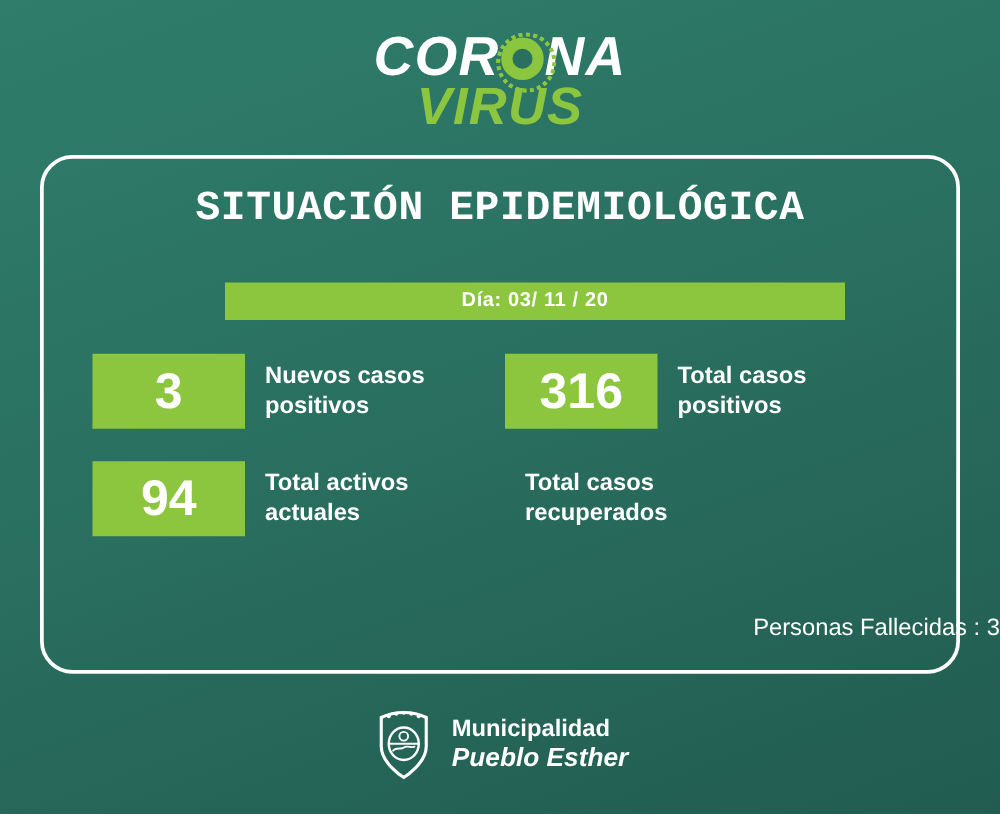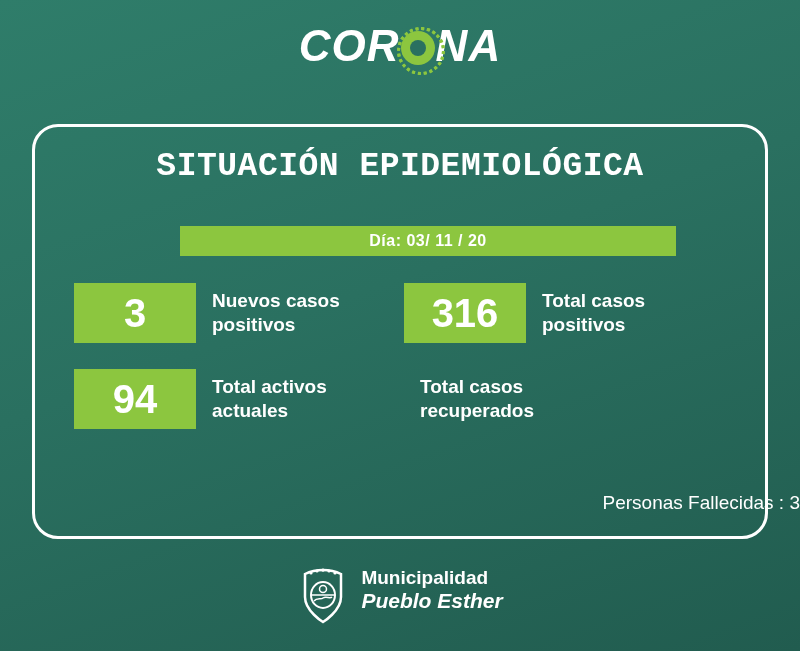--- a/index.html
+++ b/index.html
@@ -183,20 +183,21 @@
     font-weight: normal;
   }
 
   
   .footer {
     position: absolute;
     bottom: 26px;
     left: 0;
     right: 0;
     display: flex;
+    align-items: center;
     justify-content: center;
   }
   .crest {
     width: 52px;
     height: 58px;
     margin-right: 12px;
     position: relative;
   }
   .crest svg { display: block; }
   .muni-text {
@@ -215,20 +216,21 @@
 </style>
 </head>
 <body>
 
 <div class="poster">
 
   <div class="logo-wrap">
     <div class="logo-corona">
       <span class="seg">COR</span><span class="virus-dot"><span class="virus-core"></span></span><span class="seg">NA</span>
     </div>
+    <div class="logo-virus">VIRUS</div>
   </div>
 
   <div class="frame"></div>
 
   <div class="title">SITUACIÓN EPIDEMIOLÓGICA</div>
 
   <div class="date-bar">
     <span>Día: 03/ 11 / 20</span>
   </div>
 

